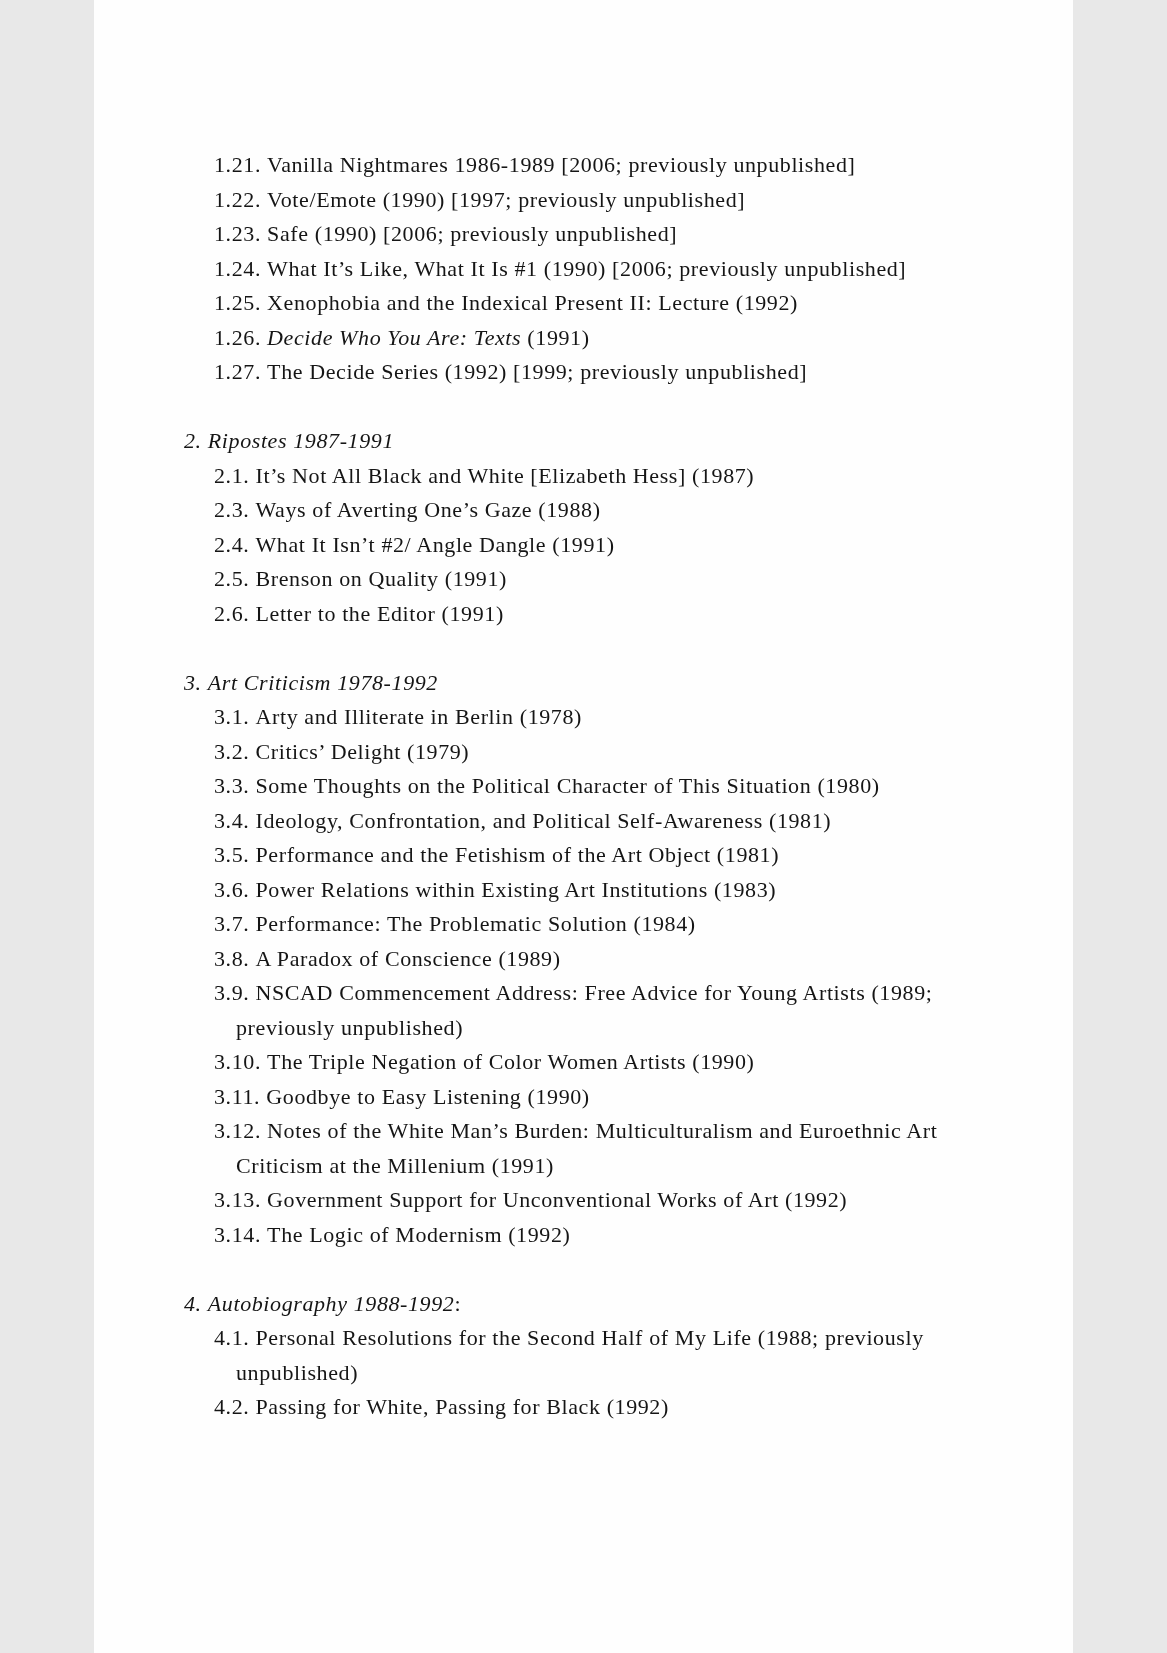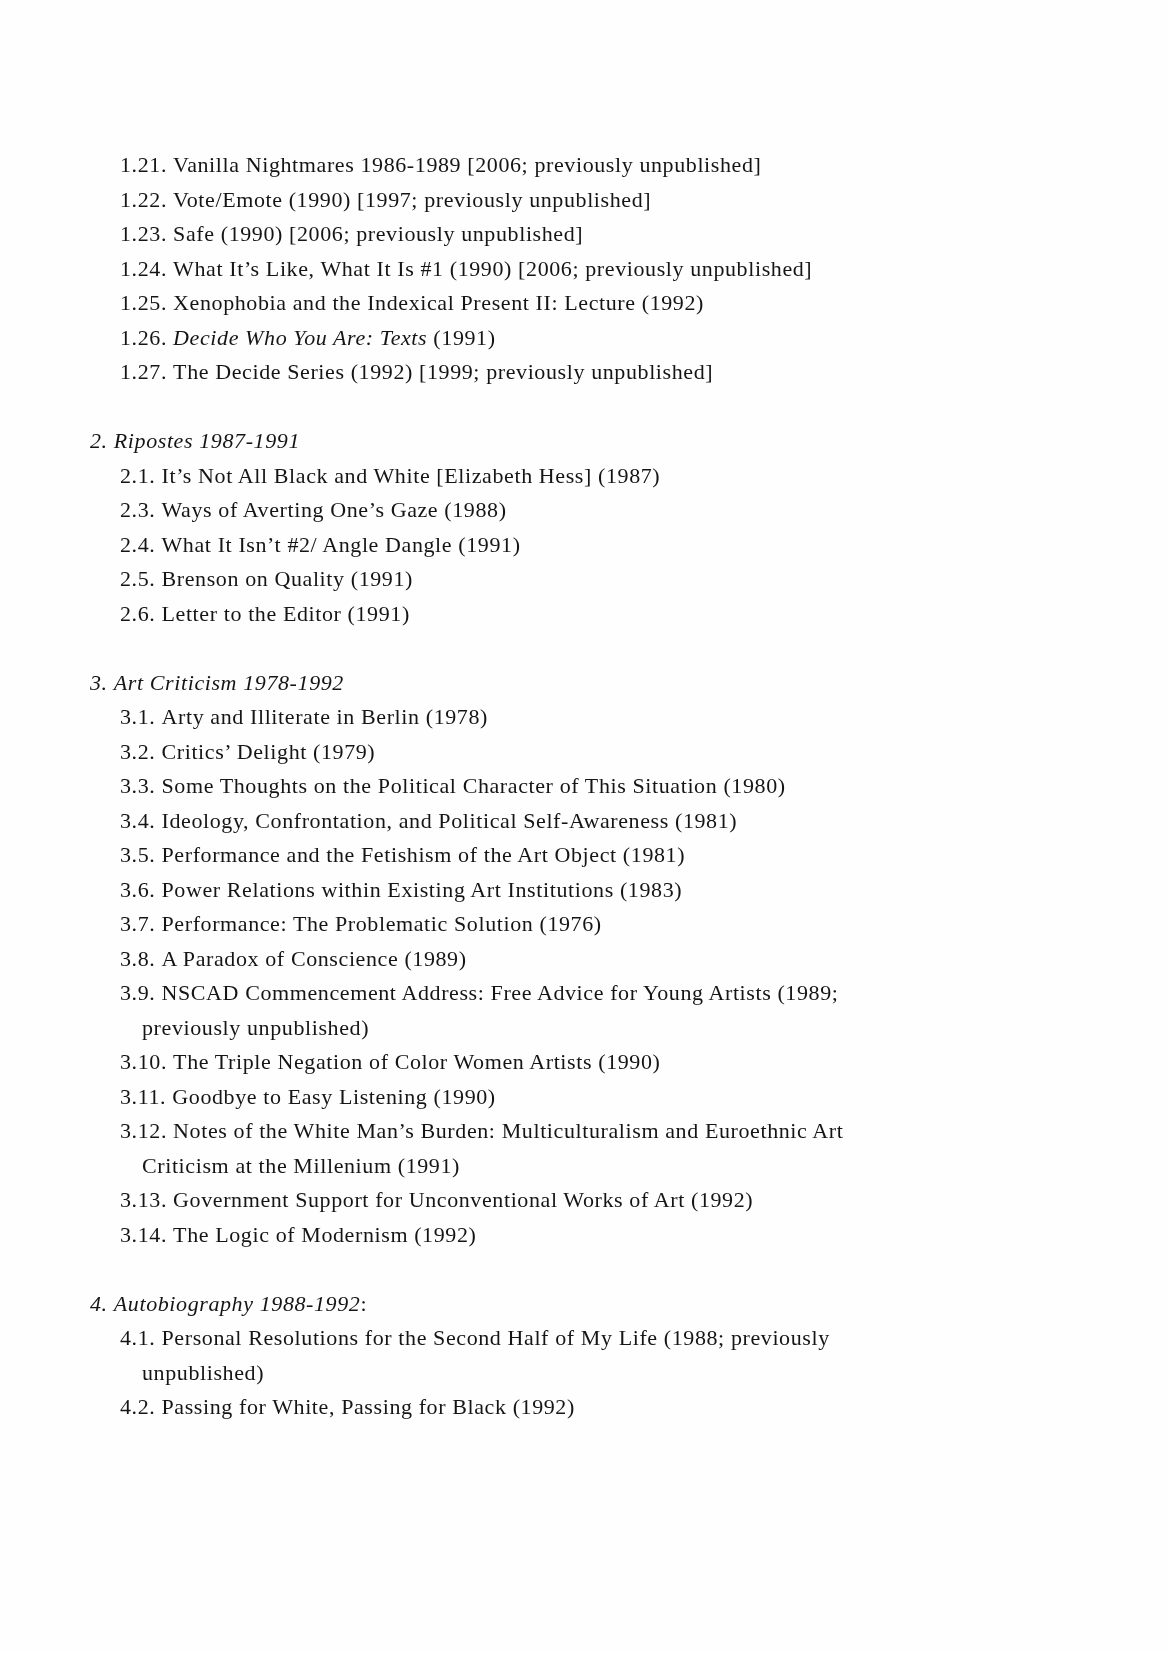--- a/index.html
+++ b/index.html
@@ -2,21 +2,21 @@
 <html><head>
 <meta charset="utf-8">
 <style>
   html, body {
     margin: 0;
     padding: 0;
     background: #e8e8e8;
   }
   .page {
     position: relative;
-    width: 1167px;
+    width: 979px;
     height: 1653px;
     margin: 0 auto;
     background: #fefefe;
     color: #151515;
     font-family: "Liberation Serif", "DejaVu Serif", serif;
     font-size: 22px;
     line-height: 34.5px;
     letter-spacing: 0.6px;
     overflow: hidden;
   }
@@ -69,21 +69,21 @@
           <div class="toc-item"><span class="item-num">2.6.&nbsp;</span><span class="rm">Letter to the Editor (1991)</span></div>
         </div>
         <div class="toc-section">
           <div class="section-heading"><span class="hd-italic">3.&nbsp;Art Criticism 1978-1992</span></div>
           <div class="toc-item"><span class="item-num">3.1.&nbsp;</span><span class="rm">Arty and Illiterate in Berlin (1978)</span></div>
           <div class="toc-item"><span class="item-num">3.2.&nbsp;</span><span class="rm">Critics’ Delight (1979)</span></div>
           <div class="toc-item"><span class="item-num">3.3.&nbsp;</span><span class="rm">Some Thoughts on the Political Character of This Situation (1980)</span></div>
           <div class="toc-item"><span class="item-num">3.4.&nbsp;</span><span class="rm">Ideology, Confrontation, and Political Self-Awareness (1981)</span></div>
           <div class="toc-item"><span class="item-num">3.5.&nbsp;</span><span class="rm">Performance and the Fetishism of the Art Object (1981)</span></div>
           <div class="toc-item"><span class="item-num">3.6.&nbsp;</span><span class="rm">Power Relations within Existing Art Institutions (1983)</span></div>
-          <div class="toc-item"><span class="item-num">3.7.&nbsp;</span><span class="rm">Performance: The Problematic Solution (1976)</span></div>
+          <div class="toc-item"><span class="item-num">3.7.&nbsp;</span><span class="rm">Performance: The Problematic Solution (1984)</span></div>
           <div class="toc-item"><span class="item-num">3.8.&nbsp;</span><span class="rm">A Paradox of Conscience (1989)</span></div>
           <div class="toc-item"><span class="item-num">3.9.&nbsp;</span><span class="rm">NSCAD Commencement Address: Free Advice for Young Artists (1989;</span><br><span class="rm">previously unpublished)</span></div>
           <div class="toc-item"><span class="item-num">3.10.&nbsp;</span><span class="rm">The Triple Negation of Color Women Artists (1990)</span></div>
           <div class="toc-item"><span class="item-num">3.11.&nbsp;</span><span class="rm">Goodbye to Easy Listening (1990)</span></div>
           <div class="toc-item"><span class="item-num">3.12.&nbsp;</span><span class="rm">Notes of the White Man’s Burden: Multiculturalism and Euroethnic Art</span><br><span class="rm">Criticism at the Millenium (1991)</span></div>
           <div class="toc-item"><span class="item-num">3.13.&nbsp;</span><span class="rm">Government Support for Unconventional Works of Art (1992)</span></div>
           <div class="toc-item"><span class="item-num">3.14.&nbsp;</span><span class="rm">The Logic of Modernism (1992)</span></div>
         </div>
         <div class="toc-section">
           <div class="section-heading"><span class="hd-italic">4.&nbsp;Autobiography 1988-1992</span><span class="hd-suffix">:</span></div>

